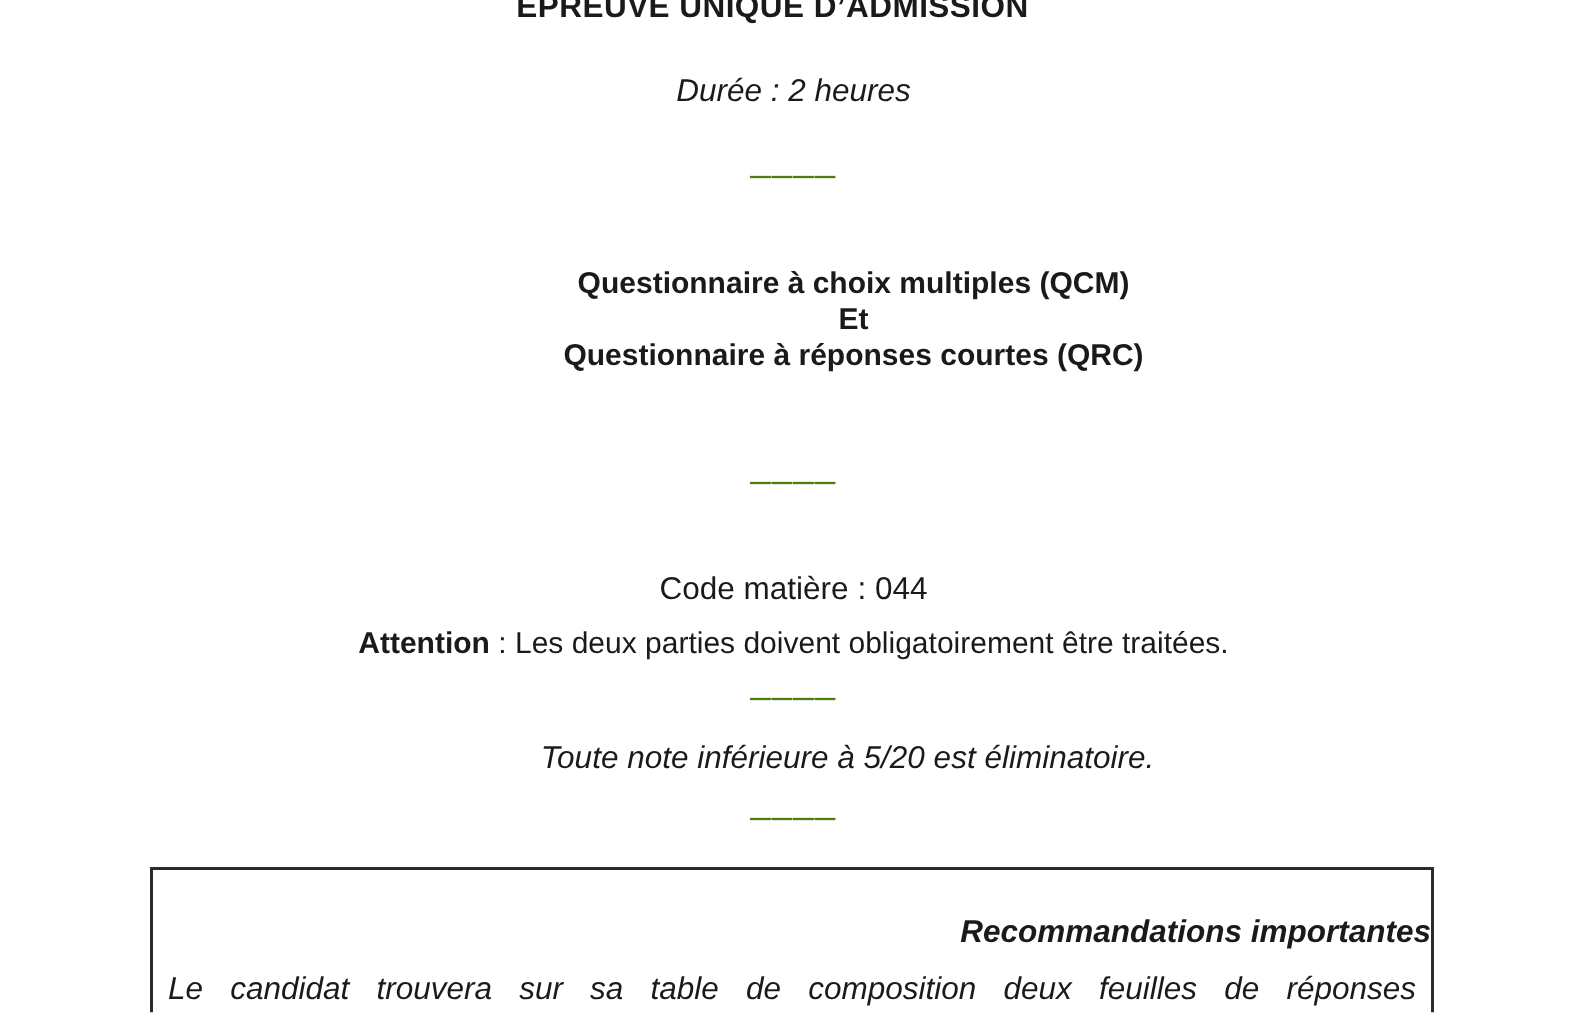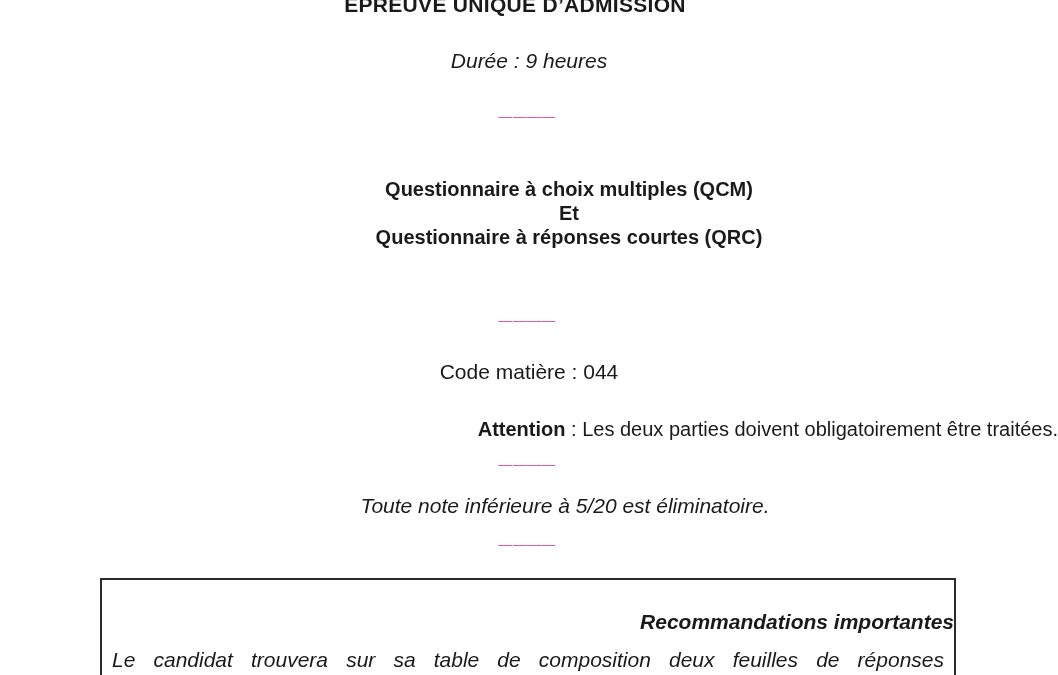--- a/index.html
+++ b/index.html
@@ -34,48 +34,46 @@
   .duration {
     top: 49px;
     font-size: 21px;
     font-style: italic;
     line-height: 24px;
   }
   .sep {
     font-size: 24px;
     line-height: 24px;
     letter-spacing: 1px;
-    color: #ec4899;
-    font-style: italic;
+    color: #4d7c0f;
   }
   .sep-1 { top: 95px; }
   .sep-2 { top: 299px; }
   .sep-3 { top: 443px; }
   .sep-4 { top: 523px; }
   .parts {
     position: absolute;
     top: 177px;
     left: 0;
     width: 100%;
     text-align: center;
     font-size: 20px;
     font-weight: 700;
     line-height: 24px;
     margin-left: 40px;
   }
   .subject-code {
-    top: 360px;
+    top: 381px;
     font-size: 21px;
     line-height: 24px;
   }
   .attention {
     top: 417px;
     font-size: 20px;
     line-height: 24px;
-    text-align: right;
   }
   .attention .bold-label {
     font-weight: 700;
   }
   .elimination {
     top: 494px;
     font-size: 21px;
     font-style: italic;
     line-height: 24px;
     padding-left: 36px;
@@ -108,21 +106,21 @@
     text-align-last: justify;
   }
 </style>
 </head>
 <body>
 
 <div class="page">
 
   <div class="line exam-title">EPREUVE UNIQUE D’ADMISSION</div>
 
-  <div class="line duration">Durée : 9 heures</div>
+  <div class="line duration">Durée : 2 heures</div>
 
   <div class="line sep sep-1">____</div>
 
   <div class="parts">
     <div>Questionnaire à choix multiples (QCM)</div>
     <div>Et</div>
     <div>Questionnaire à réponses courtes (QRC)</div>
   </div>
 
   <div class="line sep sep-2">____</div>

